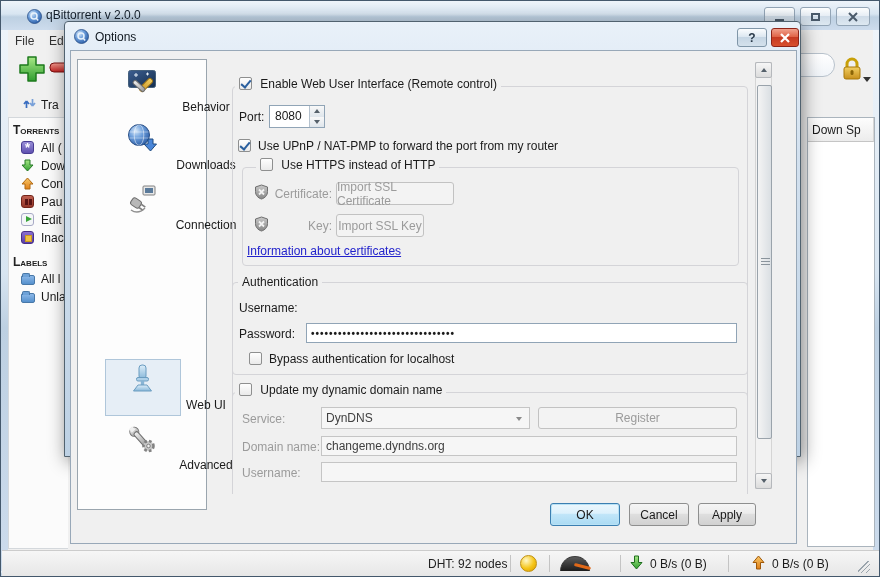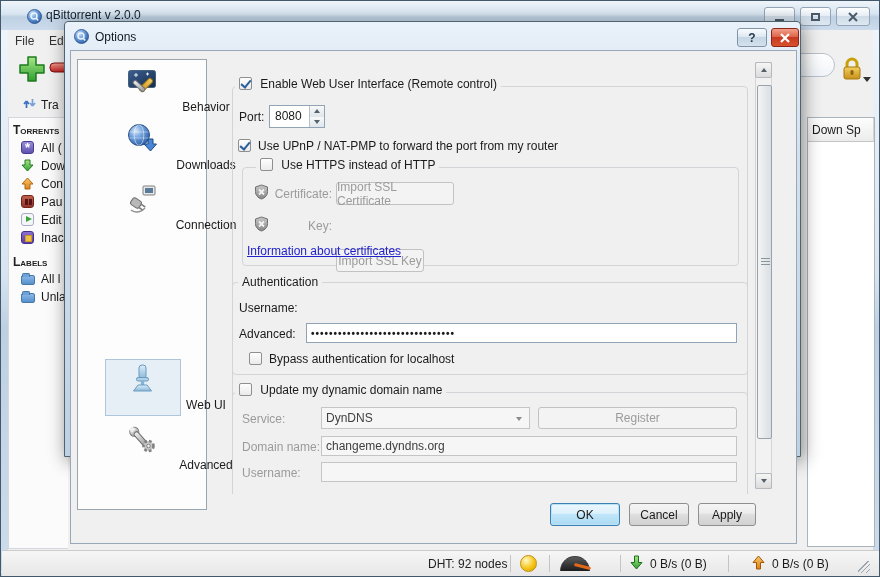--- a/index.html
+++ b/index.html
@@ -379,30 +379,30 @@
       <span class="lbl dis" style="left:45px;top:127px;width:62px;text-align:right;">Certificate:</span>
       <div class="btn disabled" style="left:111px;top:122px;width:118px;height:23px;">Import SSL Certificate</div>
 
       <span class="abs" style="left:29px;top:156px;">
         <svg width="15" height="16" viewBox="0 0 15 16">
             <path d="M7.5 1 L13.5 3 V7.5 C13.5 11.5 11 13.9 7.5 15 C4 13.9 1.5 11.5 1.5 7.5 V3 Z" fill="url(#lgShield)" stroke="#6e6e6e"></path>
             <path d="M5 5.5 l5 5 M10 5.5 l-5 5" stroke="#f2f2f2" stroke-width="1.8"></path>
           </svg>
       </span>
       <span class="lbl dis" style="left:45px;top:159px;width:62px;text-align:right;">Key:</span>
-      <div class="btn disabled" style="left:111px;top:154px;width:88px;height:23px;margin-top:35px;">Import SSL Key</div>
+      <div class="btn disabled" style="left:111px;top:154px;width:88px;height:23px;">Import SSL Key</div>
 
       <span class="link" style="left:22px;top:184px;">Information about certificates</span>
 
       <div class="groupbox" style="left:7px;top:222px;width:516px;height:93px;"></div>
       <div class="grouplabel" style="left:13px;top:215px;">Authentication</div>
 
       <span class="lbl" style="left:14px;top:241px;">Username:</span>
 
-      <span class="lbl" style="left:14px;top:267px;">Advanced:</span>
+      <span class="lbl" style="left:14px;top:267px;">Password:</span>
       <div class="input" style="left:81px;top:263px;width:431px;height:20px;font-size:10px;letter-spacing:1px;font-weight:bold;">••••••••••••••••••••••••••••••••</div>
 
       <span class="checkbox" style="left:24px;top:292px;"></span>
       <span class="lbl" style="left:44px;top:292px;">Bypass authentication for localhost</span>
 
       <div class="groupbox" style="left:7px;top:332px;width:516px;height:160px;"></div>
       <div class="grouplabel" style="left:10px;top:323px;">
         <span class="checkbox" style="position:relative;display:inline-block;vertical-align:-2px;"></span>
         <span style="margin-left:5px;">Update my dynamic domain name</span>
       </div>

